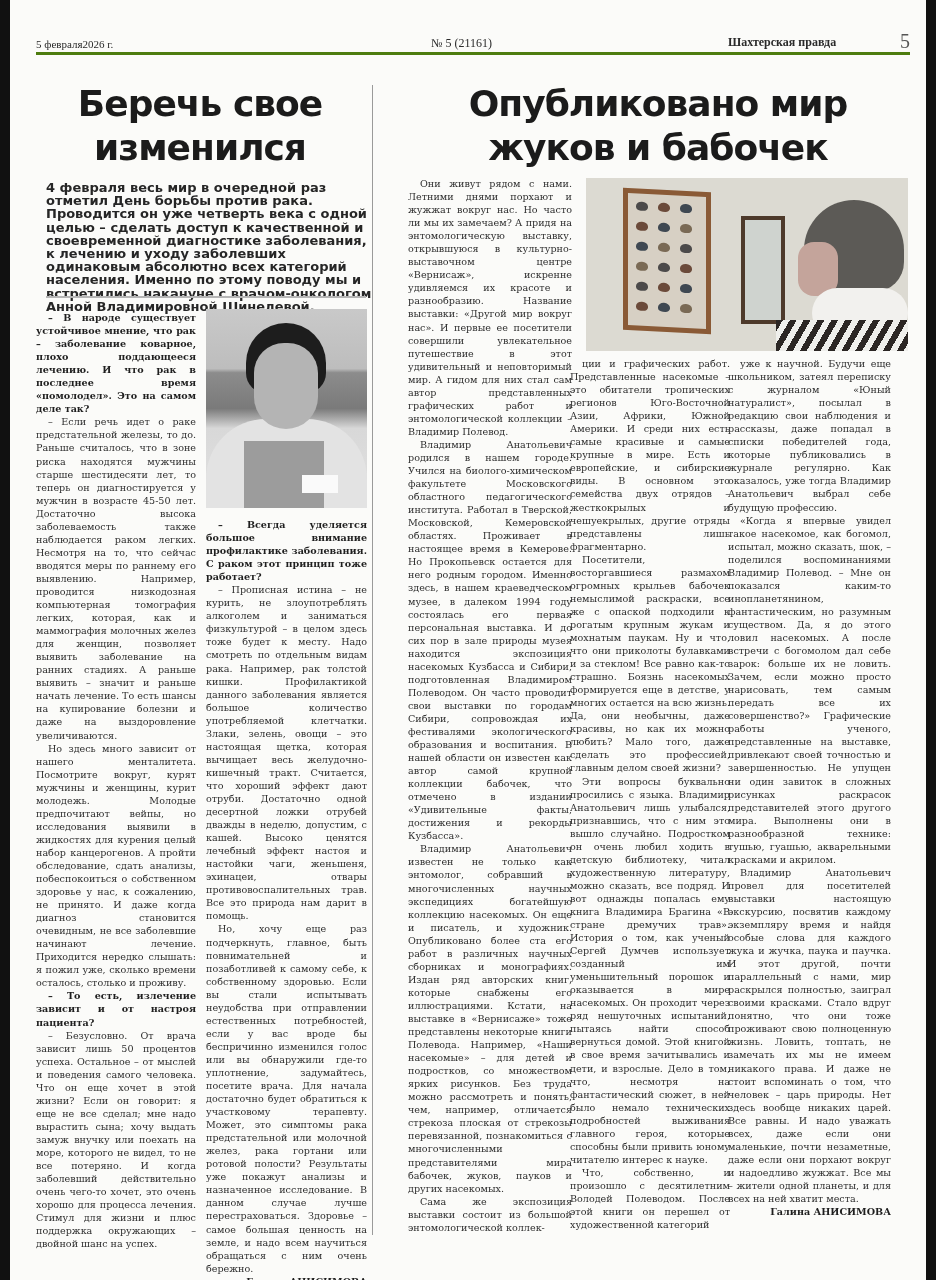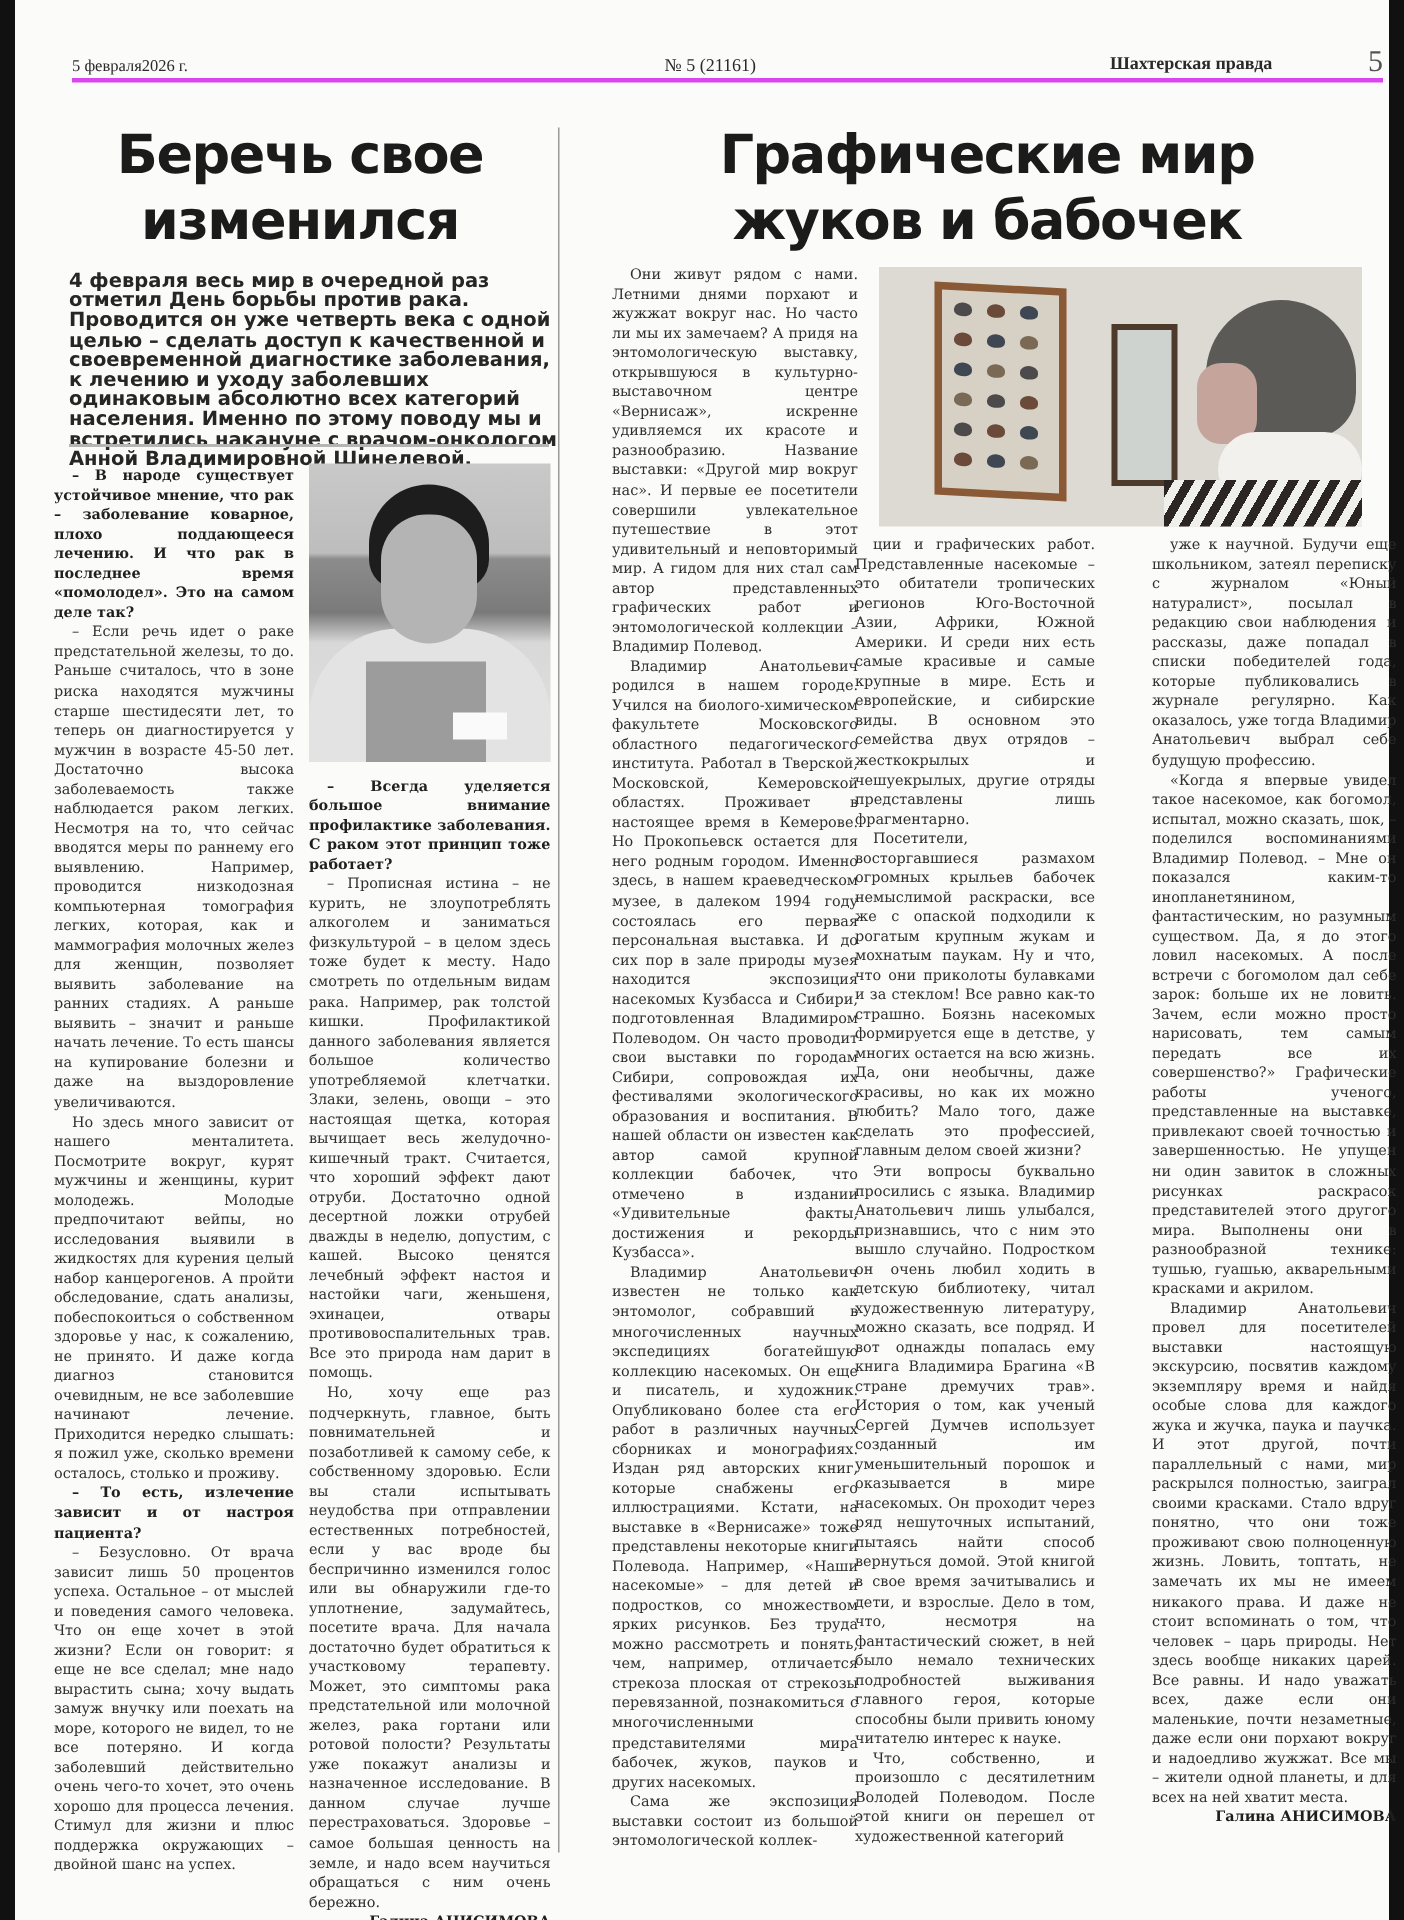--- a/index.html
+++ b/index.html
@@ -9,23 +9,22 @@
     font-family: "DejaVu Serif", "Liberation Serif", serif;
     color: #2a2a2a;
     position: relative;
   }
   .page {
     position: absolute; left: 10px; top: 0; width: 916px; height: 1280px;
     background: #fbfbf9;
   }
   .header {
     position: absolute; left: 26px; top: 30px; width: 874px; height: 22px;
-    border-bottom: 3px solid #d946ef;
+    border-bottom: 3px solid #4d7c0f;
     font-family: "Liberation Serif", serif;
-    margin-left: 12px;
   }
   .header .date { position: absolute; left: 0; top: 8px; font-size: 11px; }
   .header .issue { position: absolute; left: 395px; top: 6px; font-size: 12px; }
   .header .paper { position: absolute; left: 692px; top: 5px; font-size: 12px; font-weight: bold; }
   .header .pageno { position: absolute; right: 0; top: 0; font-size: 20px; color: #555; }
 
   .vsep { position: absolute; left: 362px; top: 85px; width: 1px; height: 1150px; background: #9a9a9a; }
 
   h1 {
     margin: 0; position: absolute; text-align: center;
@@ -51,21 +50,21 @@
     color: #2e2e2e;
   }
   .col p { margin: 0; text-indent: 12px; }
   .col p.q { font-weight: bold; color: #1f1f1f; }
   .col .sign { text-align: right; font-weight: bold; text-indent: 0; color: #1e1e1e; }
 
   .c1 { left: 26px; top: 311px; width: 160px; }
   .c2 { left: 196px; top: 518px; width: 161px; }
   .c3 { left: 398px; top: 177px; width: 164px; }
   .c4 { left: 560px; top: 357px; width: 160px; }
-  .c5 { left: 718px; top: 357px; width: 163px; margin-left: 40px; }
+  .c5 { left: 718px; top: 357px; width: 163px; }
 
   .photo-doc {
     position: absolute; left: 196px; top: 309px; width: 161px; height: 199px;
     background: linear-gradient(180deg, #c9c9c9 0%, #bdbdbd 30%, #8c8c8c 32%, #7a7a7a 50%, #d8d8d8 60%, #e2e2e2 100%);
     overflow: hidden;
   }
   .photo-doc .hair { position: absolute; left: 40px; top: 14px; width: 80px; height: 70px; border-radius: 40px 40px 20px 20px; background: #1d1d1d; }
   .photo-doc .face { position: absolute; left: 48px; top: 34px; width: 64px; height: 86px; border-radius: 32px 32px 34px 34px; background: #b4b4b4; }
   .photo-doc .coat { position: absolute; left: 0; top: 110px; width: 161px; height: 89px; background: #e3e3e3; border-radius: 60px 60px 0 0; }
   .photo-doc .shirt { position: absolute; left: 38px; top: 132px; width: 80px; height: 67px; background: #9c9c9c; }
@@ -125,21 +124,21 @@
     <div id="col2-body">
         <p class="q">– Всегда уделяется большое внимание профилактике заболевания. С раком этот принцип тоже работает?</p>
         <p>– Прописная истина – не курить, не злоупотреблять алкоголем и заниматься физкультурой – в целом здесь тоже будет к месту. Надо смотреть по отдельным видам рака. Например, рак толстой кишки. Профилактикой данного заболевания является большое количество употребляемой клетчатки. Злаки, зелень, овощи – это настоящая щетка, которая вычищает весь желудочно-кишечный тракт. Считается, что хороший эффект дают отруби. Достаточно одной десертной ложки отрубей дважды в неделю, допустим, с кашей. Высоко ценятся лечебный эффект настоя и настойки чаги, женьшеня, эхинацеи, отвары противовоспалительных трав. Все это природа нам дарит в помощь.</p>
         <p>Но, хочу еще раз подчеркнуть, главное, быть повнимательней и позаботливей к самому себе, к собственному здоровью. Если вы стали испытывать неудобства при отправлении естественных потребностей, если у вас вроде бы беспричинно изменился голос или вы обнаружили где-то уплотнение, задумайтесь, посетите врача. Для начала достаточно будет обратиться к участковому терапевту. Может, это симптомы рака предстательной или молочной желез, рака гортани или ротовой полости? Результаты уже покажут анализы и назначенное исследование. В данном случае лучше перестраховаться. Здоровье – самое большая ценность на земле, и надо всем научиться обращаться с ним очень бережно.</p>
       </div>
     <p class="sign">Галина АНИСИМОВА</p>
 
   </div>
 
   <h1 class="title-right">
-    <span>Графические мир</span><br>
+    <span>Опубликовано мир</span><br>
     <span>жуков и бабочек</span>
   </h1>
 
   <div class="photo-bugs" aria-label="Посетительница рассматривает коллекцию бабочек на выставке">
     <div class="frame1" id="frame1">
         <div class="bfly" style="left: 8px; top: 8px; background: rgb(76, 74, 74);"></div>
         <div class="bfly" style="left: 30px; top: 8px; background: rgb(107, 74, 58);"></div>
         <div class="bfly" style="left: 52px; top: 8px; background: rgb(63, 72, 82);"></div>
         <div class="bfly" style="left: 8px; top: 28px; background: rgb(107, 74, 58);"></div>
         <div class="bfly" style="left: 30px; top: 28px; background: rgb(63, 72, 82);"></div>

